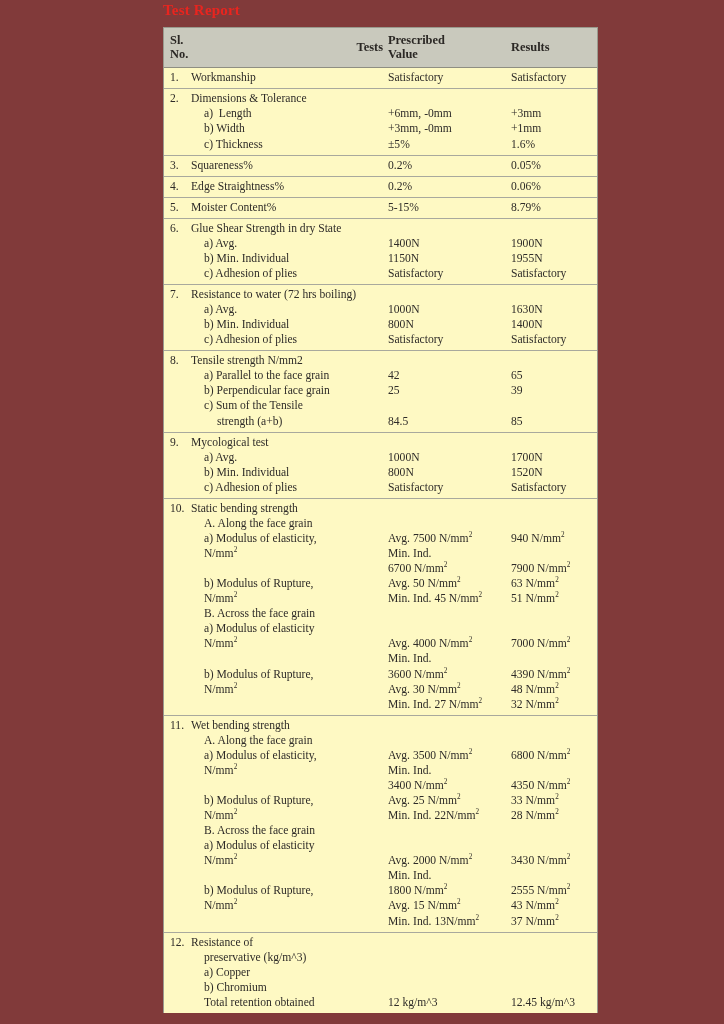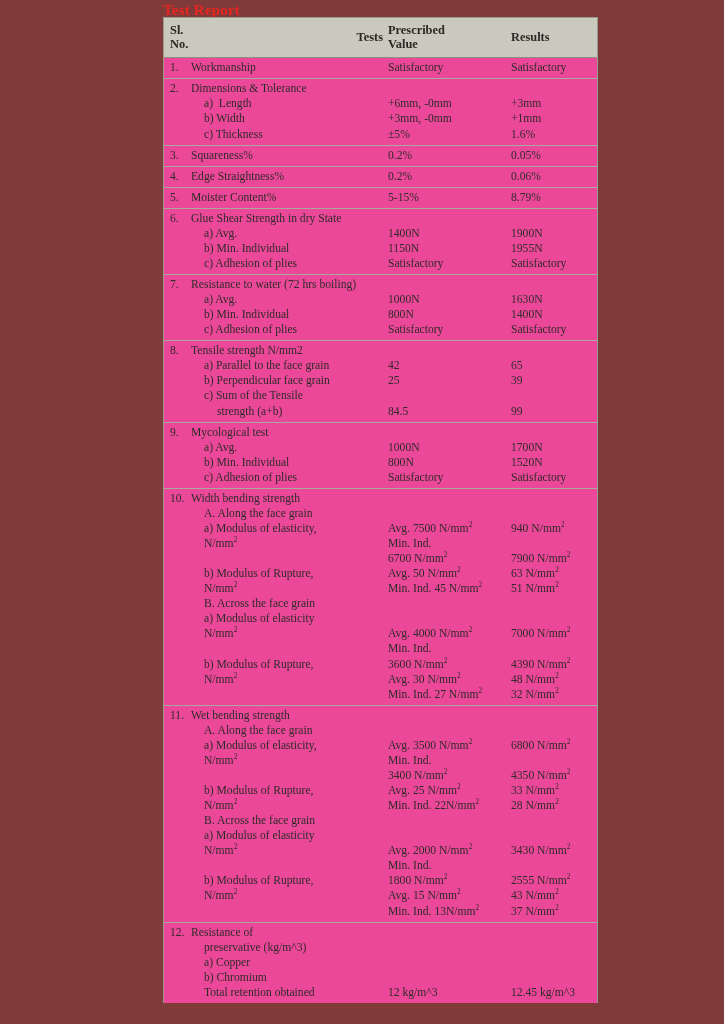--- a/index.html
+++ b/index.html
@@ -26,23 +26,23 @@
     top: 2px;
     font-family: "Liberation Serif", serif;
     font-weight: bold;
     font-size: 15px;
     color: #e8251f;
     letter-spacing: 0.2px;
   }
   .table-wrap {
     position: absolute;
     left: 163px;
-    top: 17px;
+    top: 27px;
     width: 435px;
-    background: #ec4899;
+    background: #fef9c3;
     border: 1px solid #9a9a8e;
     border-bottom: none;
     box-sizing: border-box;
   }
   table.report {
     width: 100%;
     border-collapse: collapse;
     table-layout: fixed;
     font-size: 11.6px;
     color: #2e2b28;
@@ -244,21 +244,21 @@
               <span class="ln">42</span>
               <span class="ln">25</span>
               <span class="ln blank">&nbsp;</span>
               <span class="ln">84.5</span>
             </td>
             <td class="res">
               <span class="ln blank">&nbsp;</span>
               <span class="ln">65</span>
               <span class="ln">39</span>
               <span class="ln blank">&nbsp;</span>
-              <span class="ln">99</span>
+              <span class="ln">85</span>
             </td>
           </tr>
           <tr>
             <td class="sl">9.</td>
             <td class="tests">
               <span class="ln">Mycological test</span>
               <span class="ln ind1">a) Avg.</span>
               <span class="ln ind1">b) Min. Individual</span>
               <span class="ln ind1">c) Adhesion of plies</span>
             </td>
@@ -271,21 +271,21 @@
             <td class="res">
               <span class="ln blank">&nbsp;</span>
               <span class="ln">1700N</span>
               <span class="ln">1520N</span>
               <span class="ln">Satisfactory</span>
             </td>
           </tr>
           <tr>
             <td class="sl">10.</td>
             <td class="tests">
-              <span class="ln">Width bending strength</span>
+              <span class="ln">Static bending strength</span>
               <span class="ln ind1">A. Along the face grain</span>
               <span class="ln ind1">a) Modulus of elasticity,</span>
               <span class="ln ind1">N/mm<sup>2</sup></span>
               <span class="ln ind1 blank">&nbsp;</span>
               <span class="ln ind1">b) Modulus of Rupture,</span>
               <span class="ln ind1">N/mm<sup>2</sup></span>
               <span class="ln ind1">B. Across the face grain</span>
               <span class="ln ind1">a) Modulus of elasticity</span>
               <span class="ln ind1">N/mm<sup>2</sup></span>
               <span class="ln ind1 blank">&nbsp;</span>

